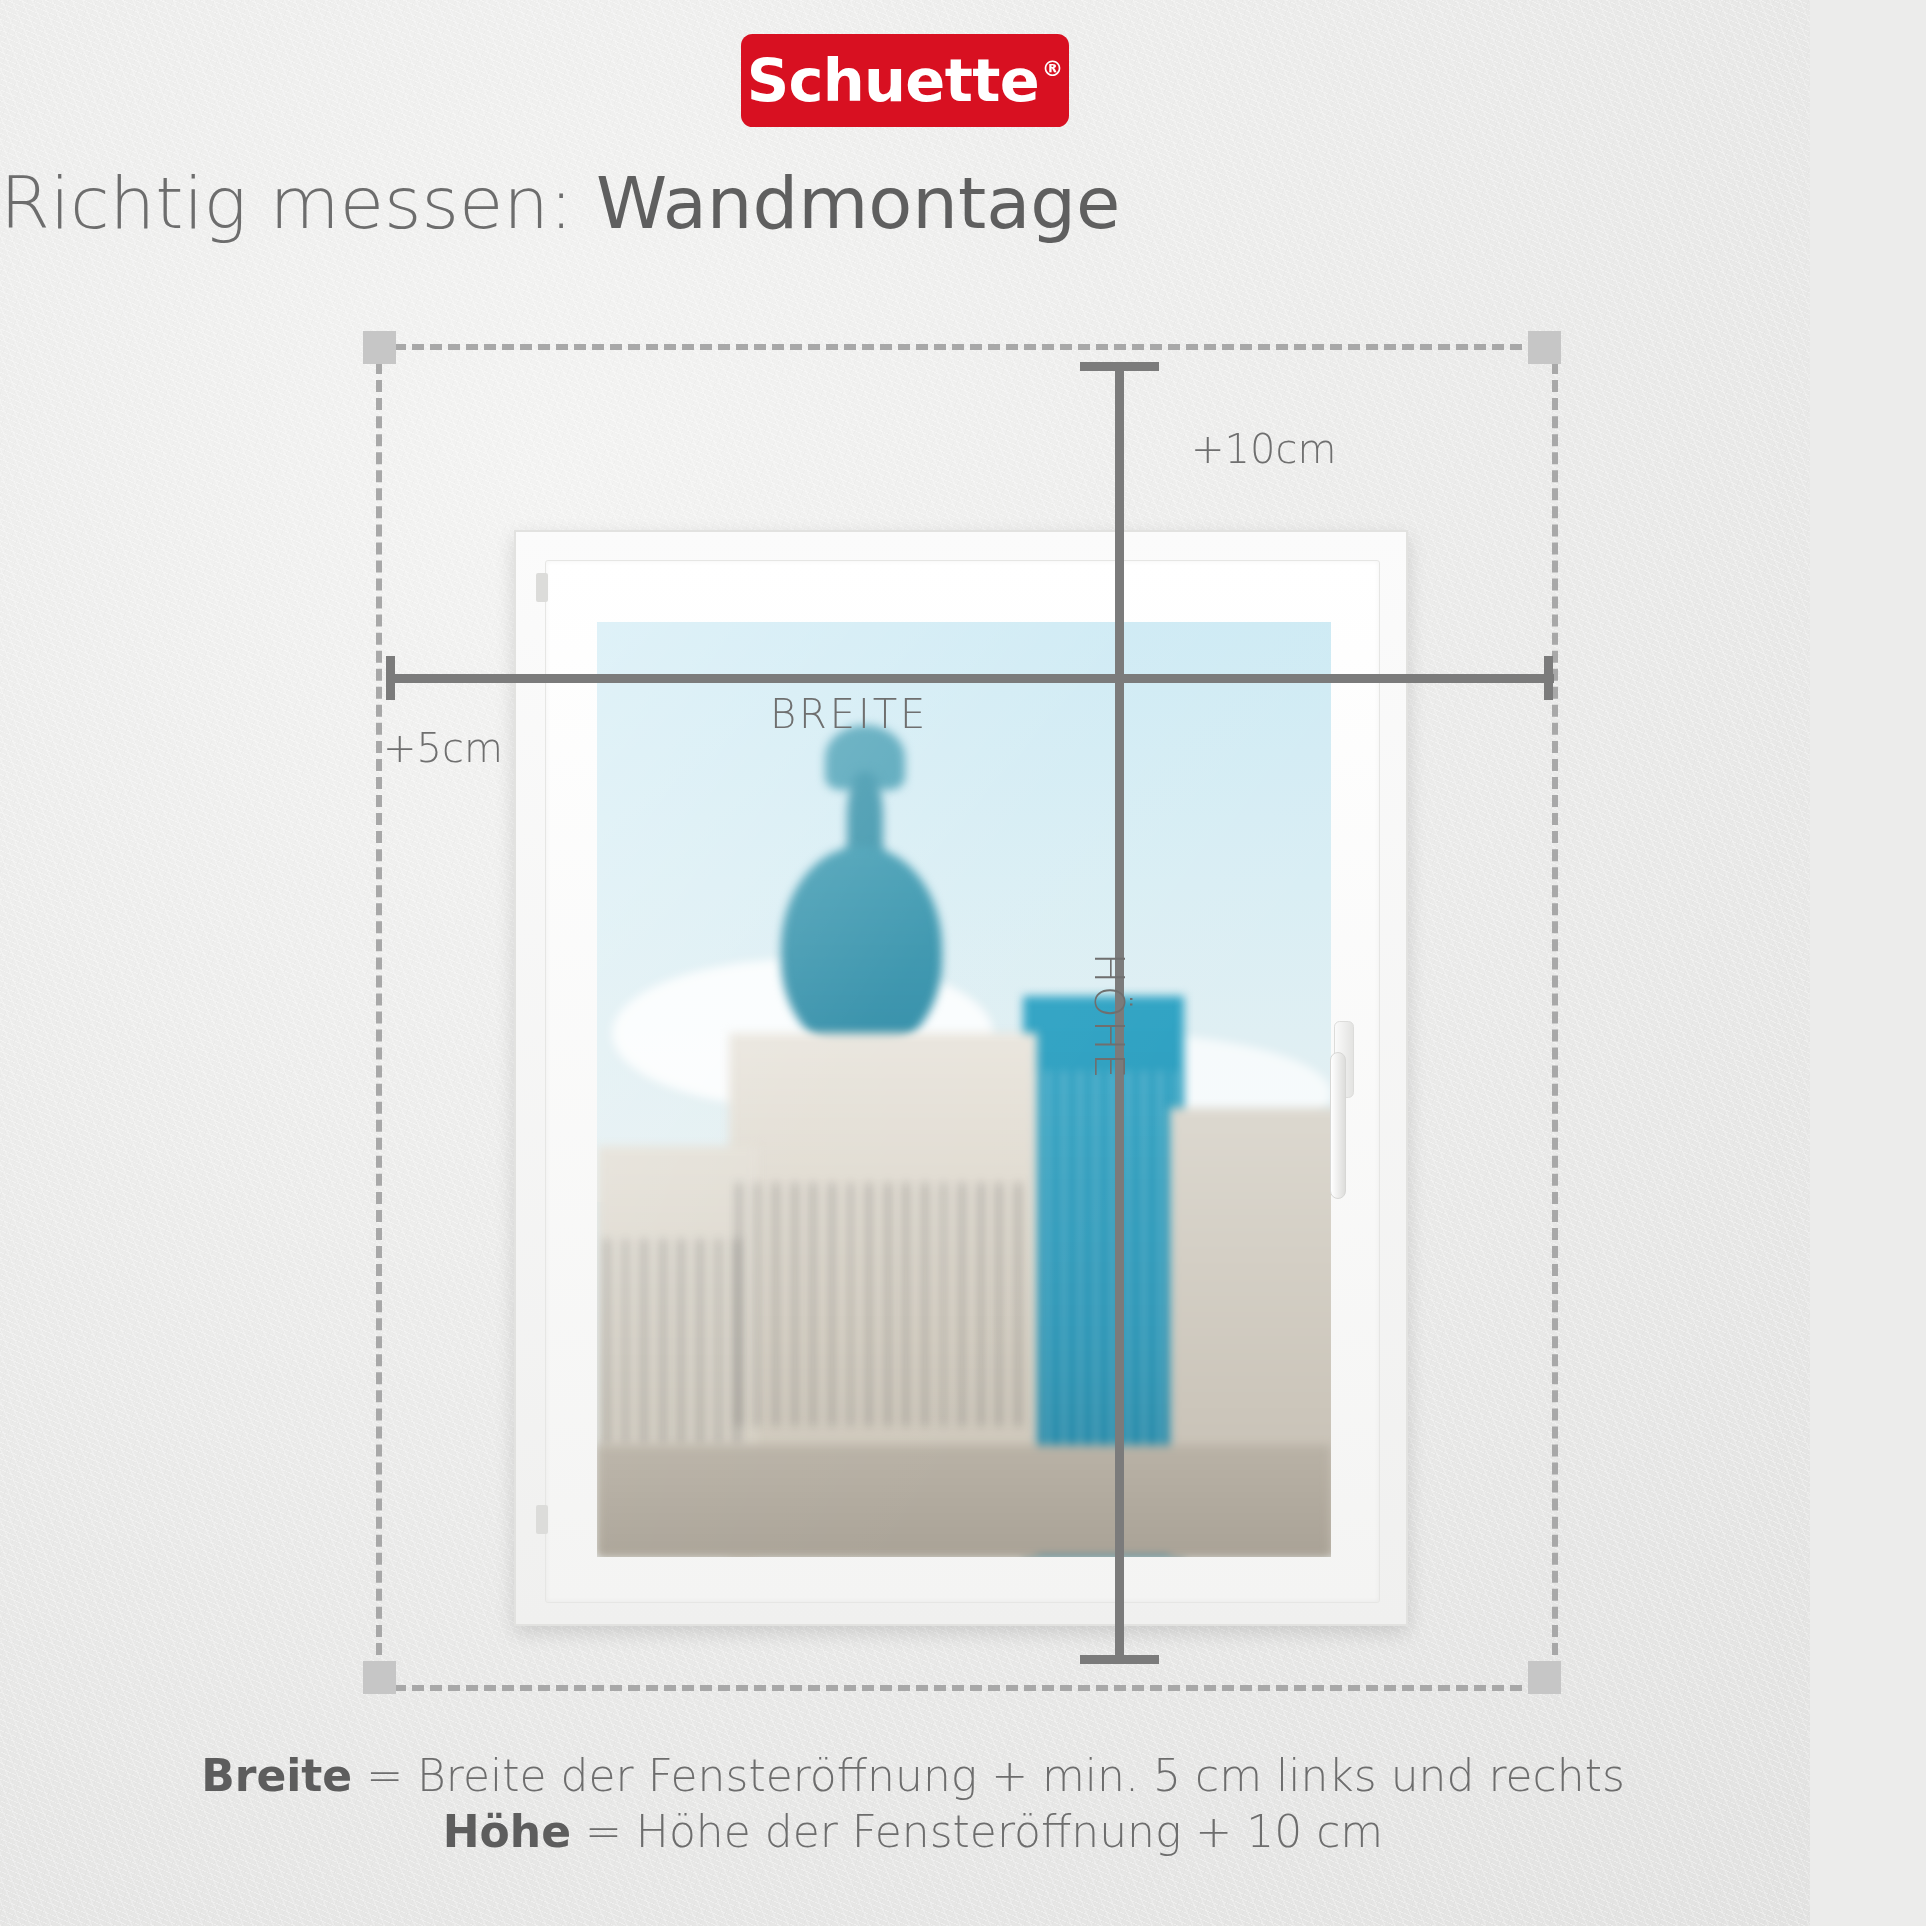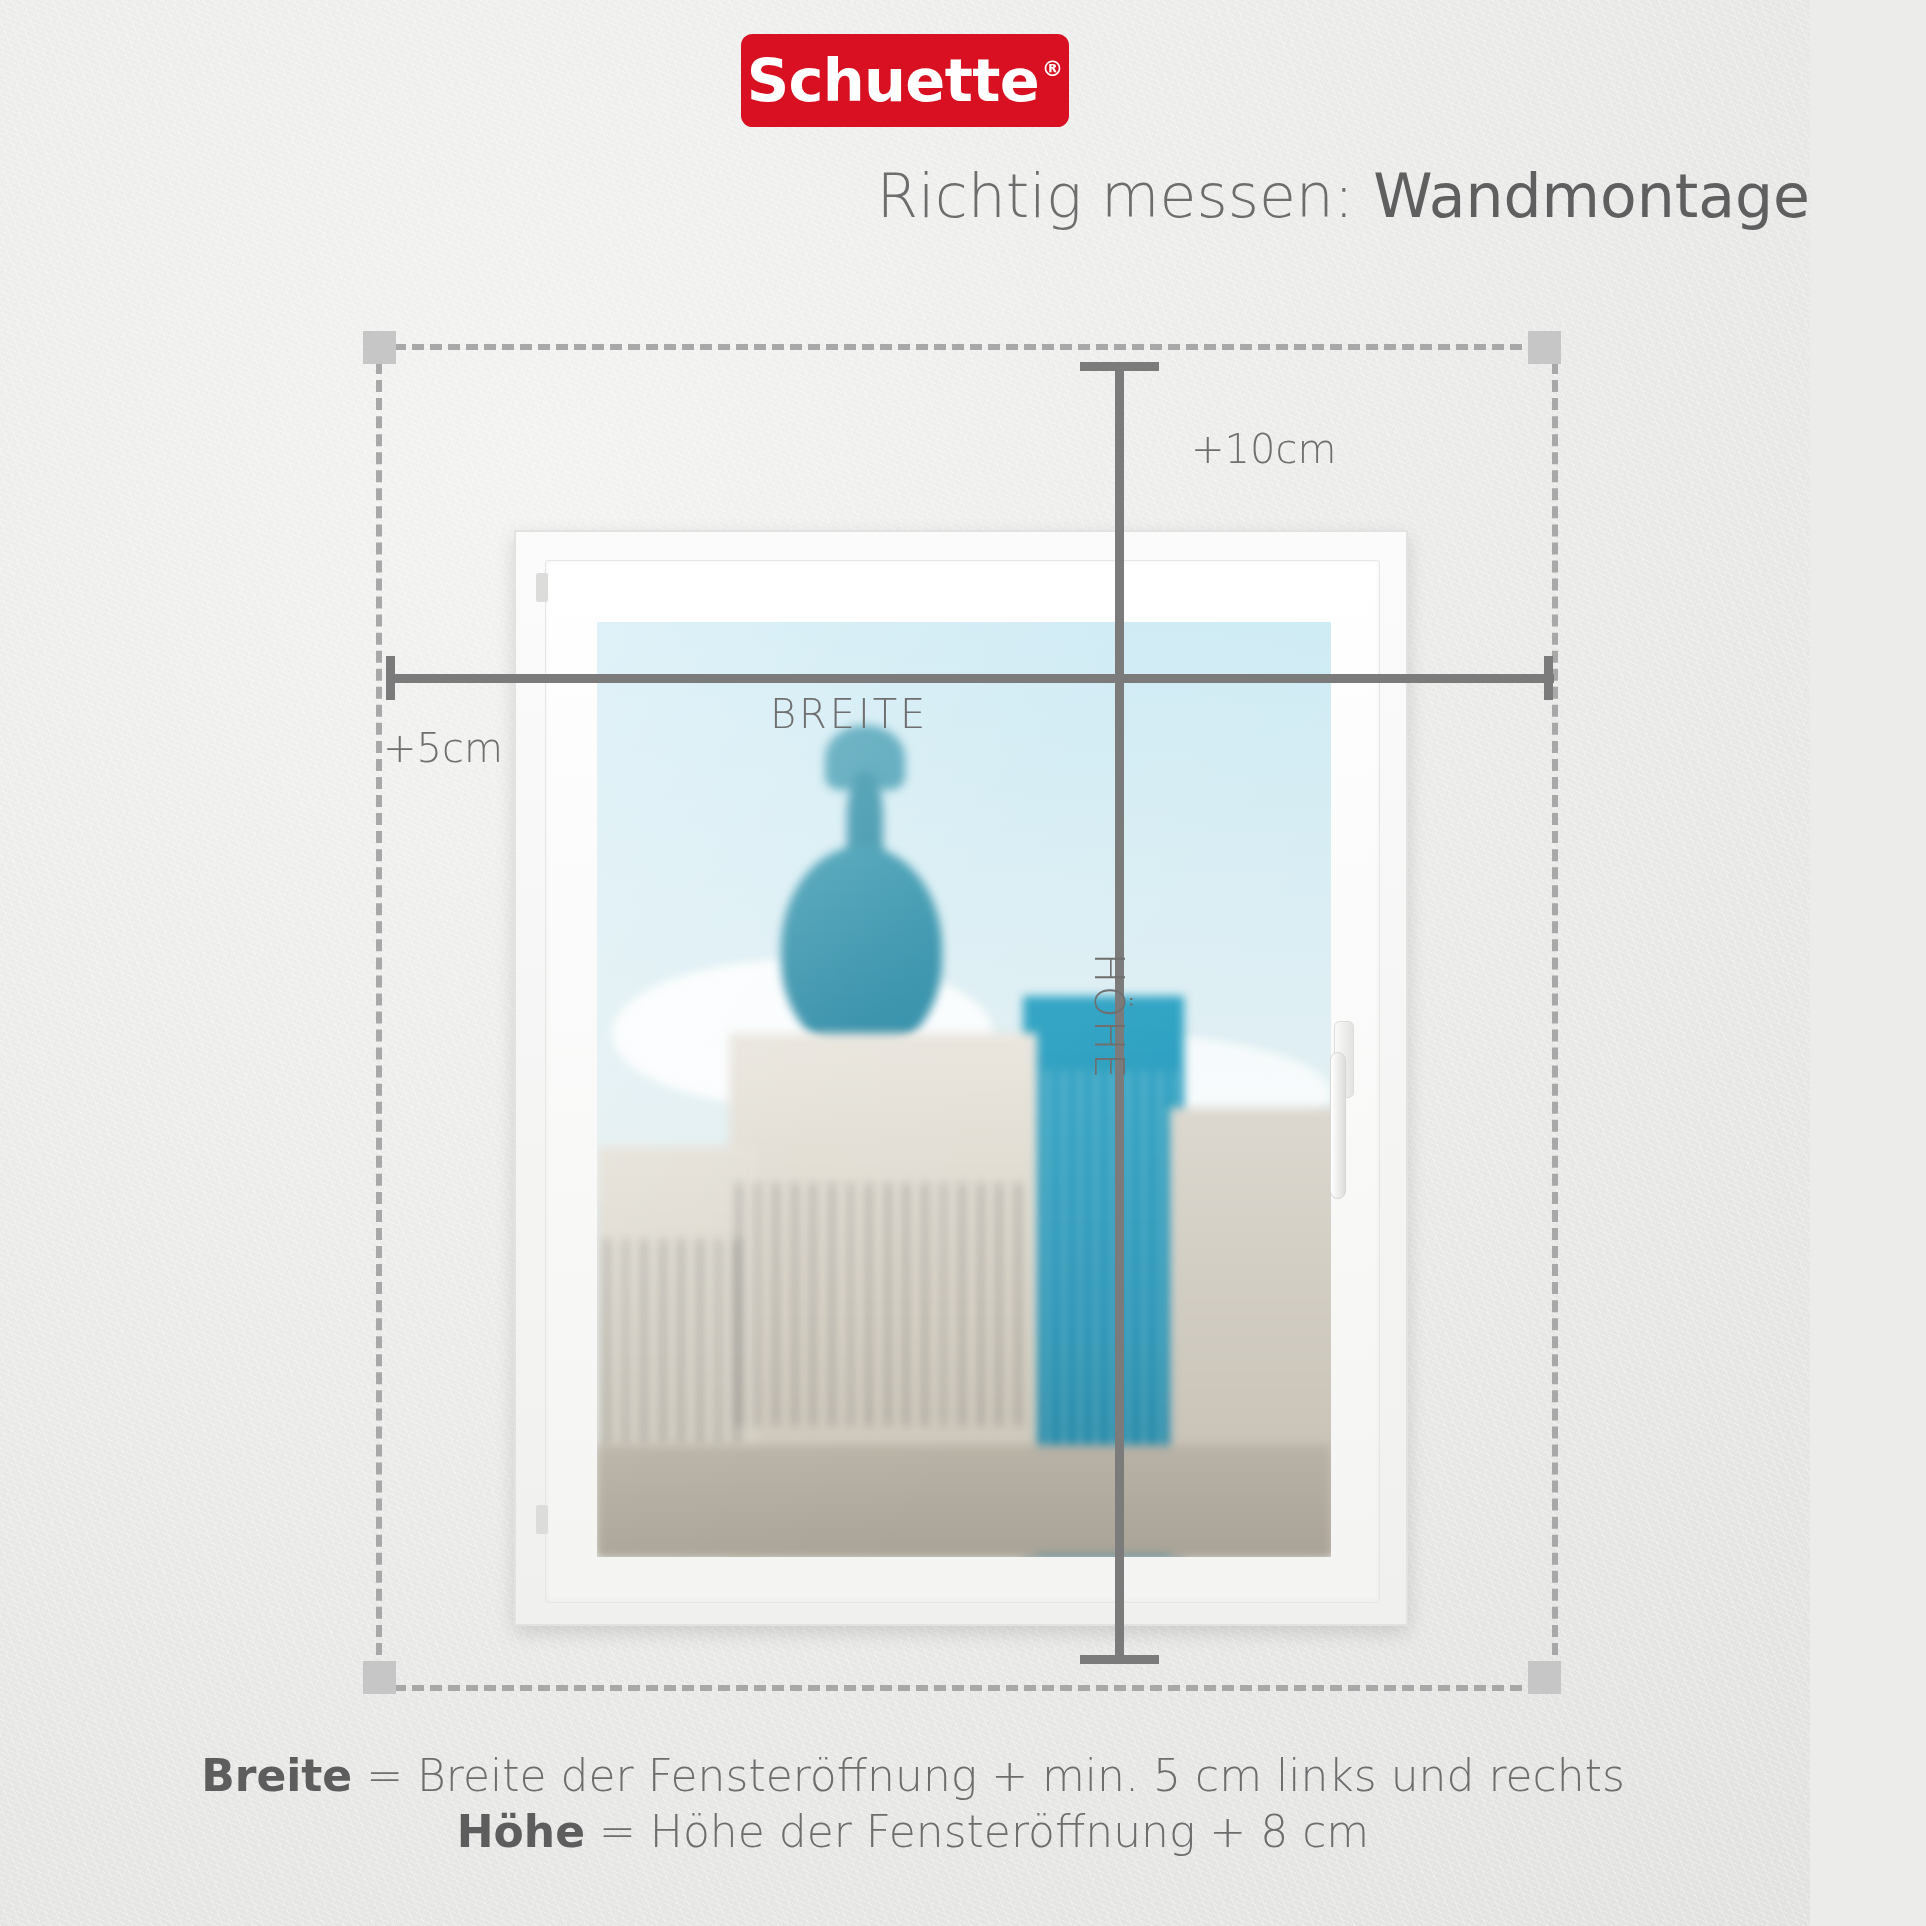--- a/index.html
+++ b/index.html
@@ -66,28 +66,27 @@
     margin-left: 2.9px;
     font-family: "DejaVu Sans", sans-serif;
   }
 
   
   #title {
     position: absolute;
     left: 0;
     right: 0;
     top: 161px;
-    text-align: right;
-    font-size: 60px;
+    text-align: left;
+    font-size: 72px;
     color: #6d6d6d;
     font-family: "DejaVu Sans", sans-serif;
     font-weight: 300;
     letter-spacing: 0px;
     white-space: nowrap;
-    padding-left: 28px;
   }
   #title .strong {
     font-weight: 400;
     color: #5f5f5f;
   }
 
   
   #dashed-rect {
     position: absolute;
     left: 376px;
@@ -387,18 +386,18 @@
   <div class="dim-label" id="label-breite">BREITE</div>
   <div class="dim-label" id="label-hoehe">HÖHE</div>
   <div class="dim-label" id="label-plus10">+10cm</div>
   <div class="dim-label" id="label-plus5">+5cm</div>
 
   <div id="footer">
     <div class="footer-line">
       <b>Breite</b><span> = Breite der Fensteröffnung + min. 5 cm links und rechts</span>
     </div>
     <div class="footer-line">
-      <b>Höhe</b><span> = Höhe der Fensteröffnung + 8 cm</span>
+      <b>Höhe</b><span> = Höhe der Fensteröffnung + 10 cm</span>
     </div>
   </div>
 
 </div>
 
 
 </body></html>

